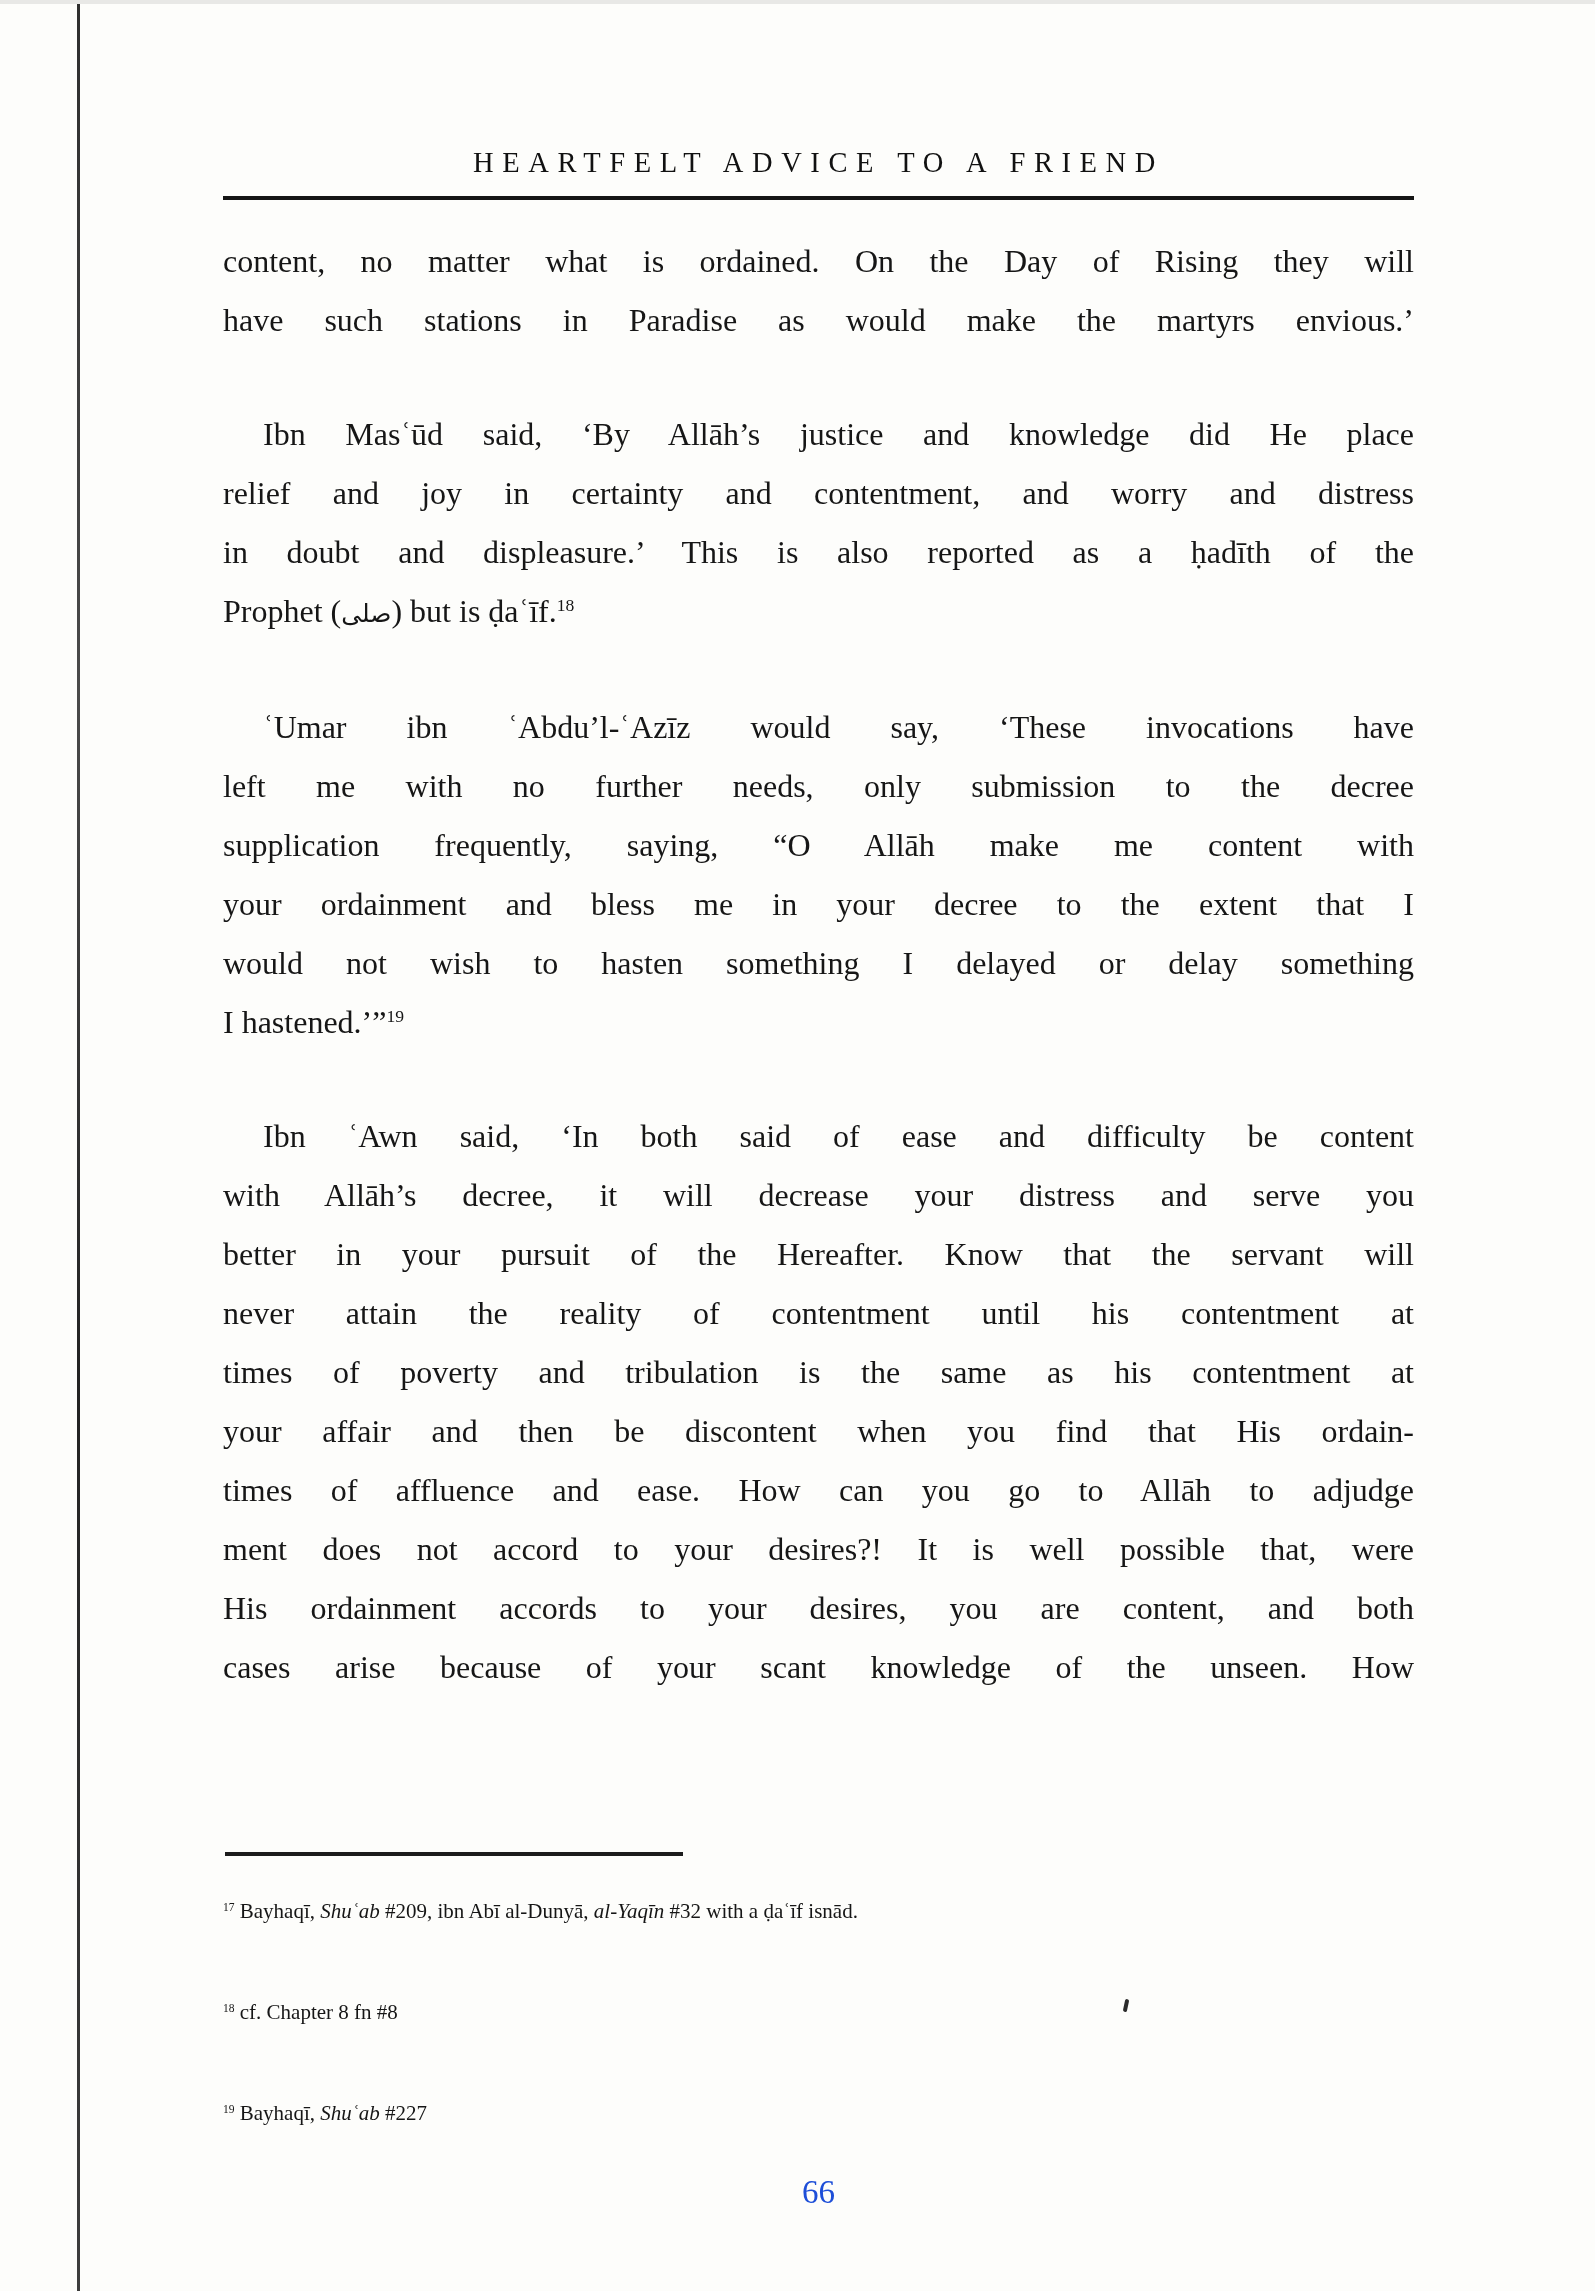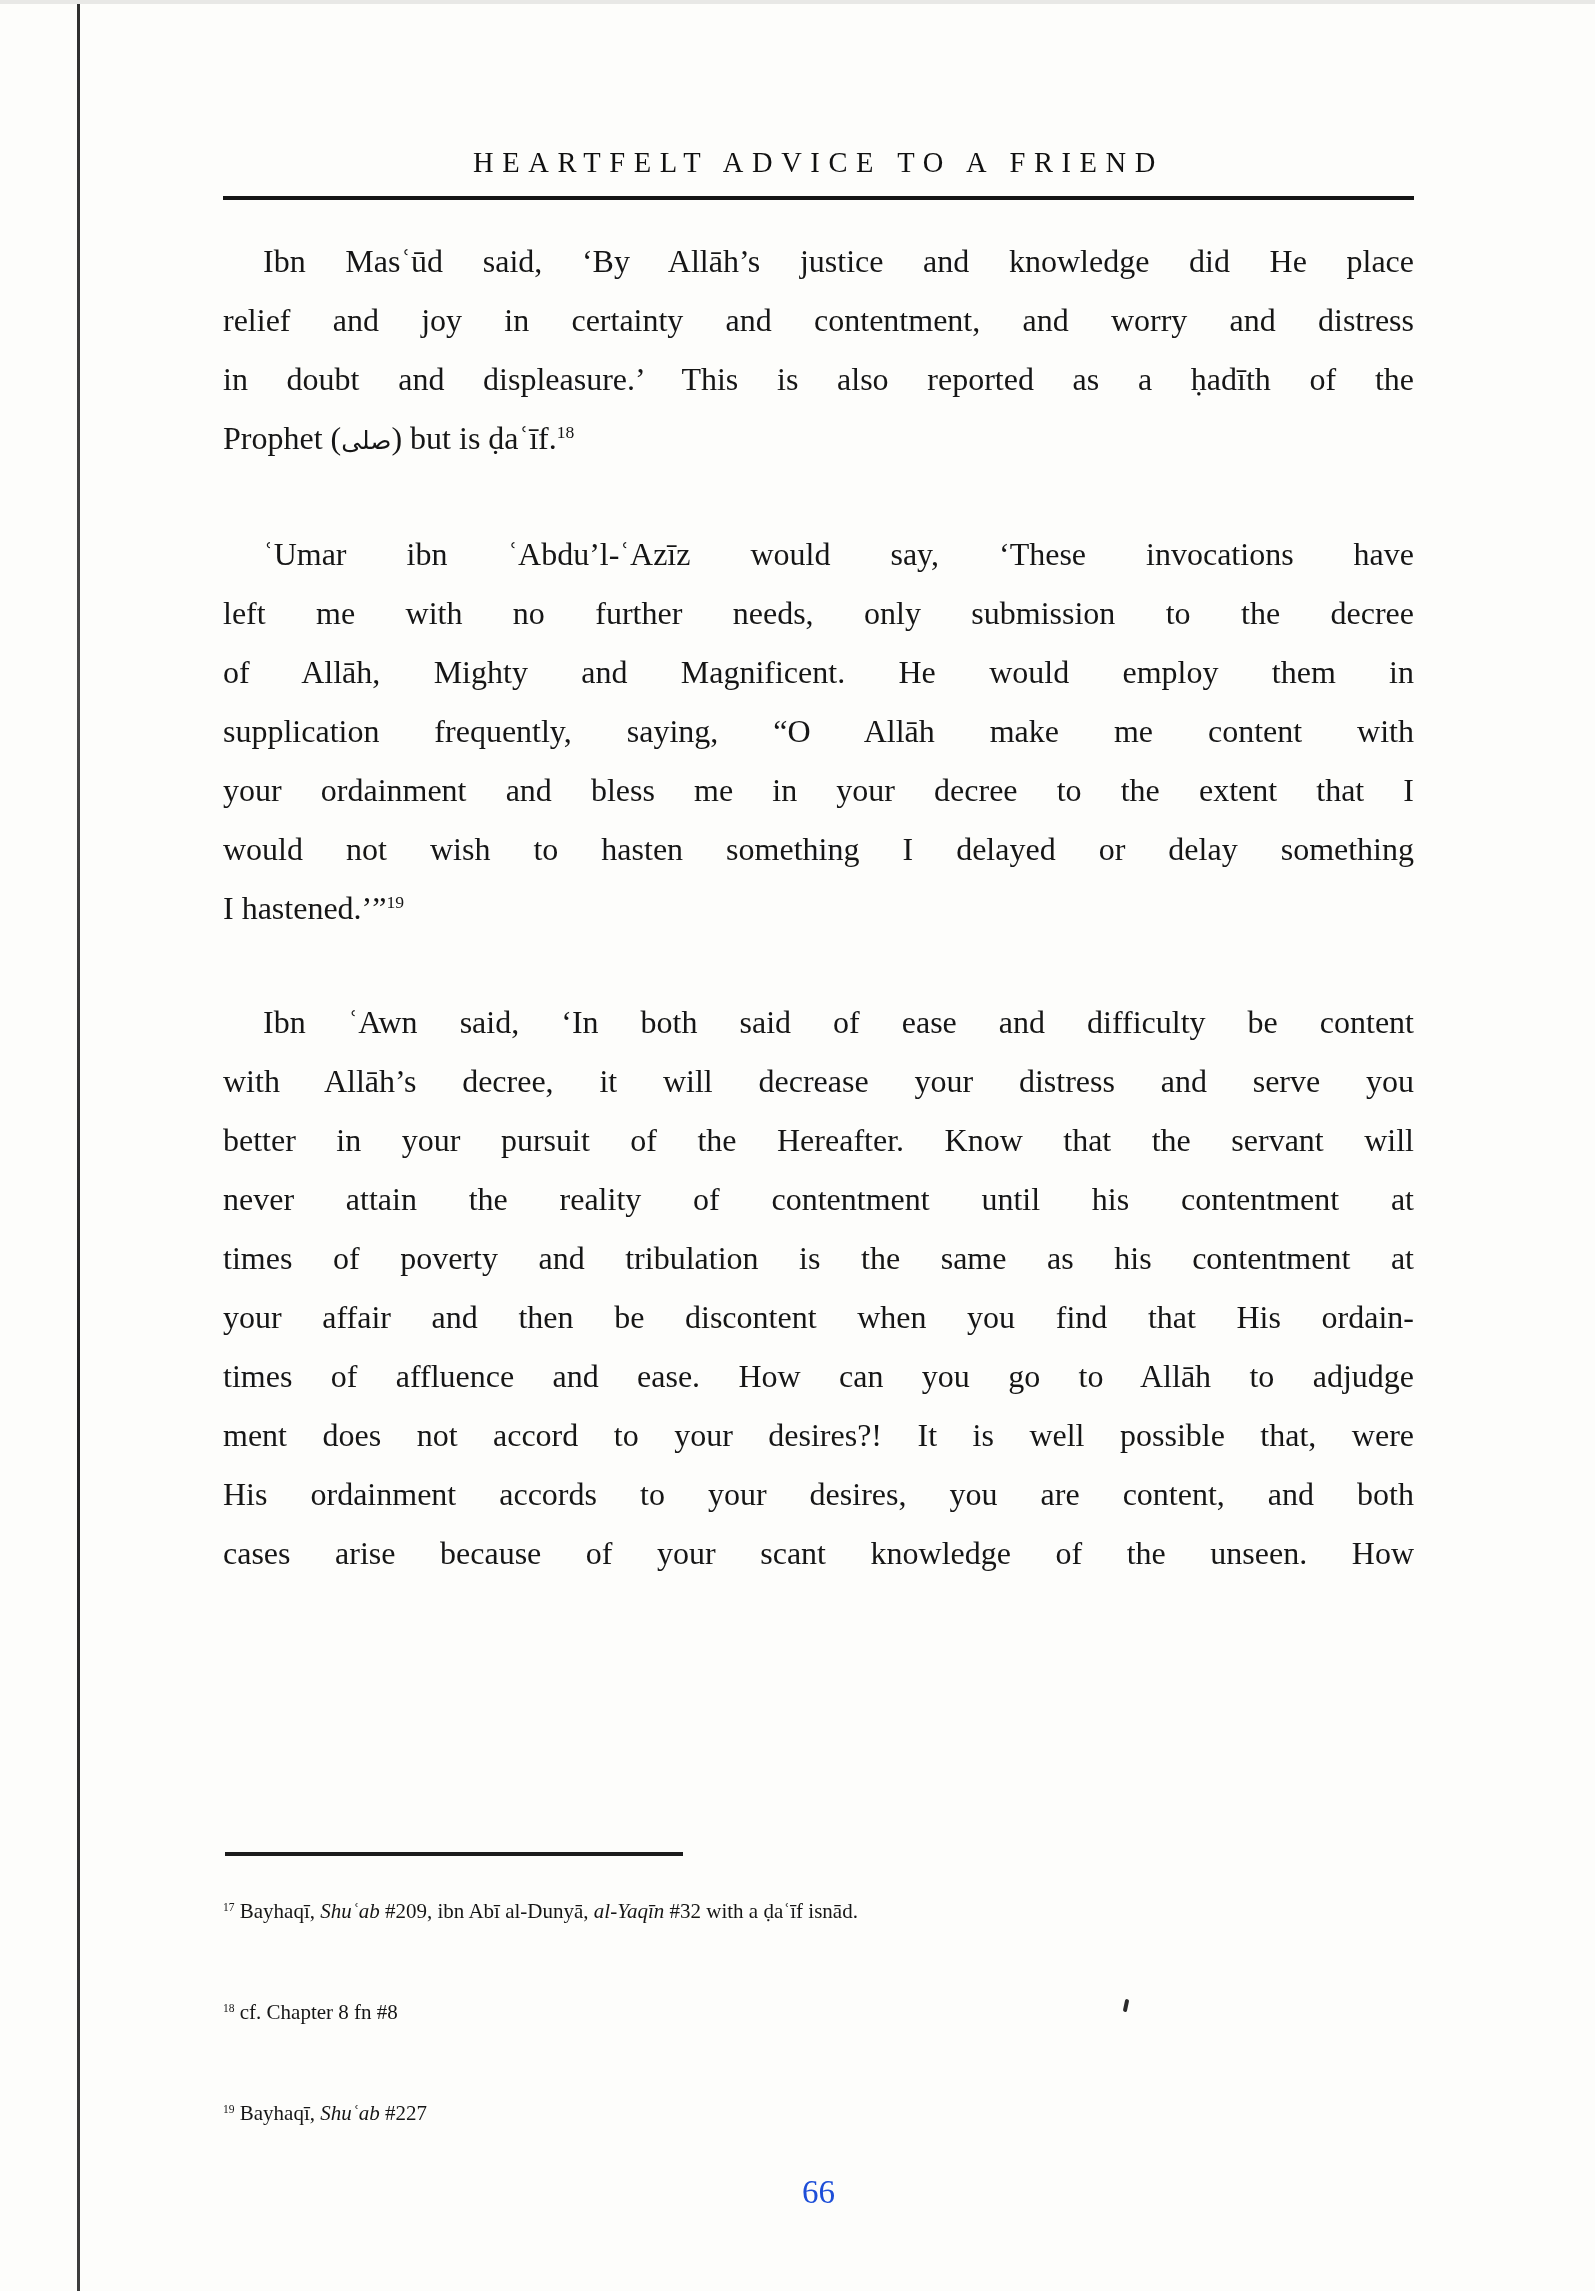--- a/index.html
+++ b/index.html
@@ -93,30 +93,33 @@
 
 <div class="page">
   <div class="gutter-line"></div>
 
   <div class="content">
     <div class="running-header">HEARTFELT ADVICE TO A FRIEND</div>
 
     <div class="header-rule"></div>
 
     <div class="body-text" id="paragraphs">
+        <div class="paragraph">
+          <div class="line"><span>content, no matter what is ordained. On the Day of Rising they will</span></div>
+          <div class="line"><span>have such stations in Paradise as would make the martyrs envious.’</span></div>
+        </div>
         <div class="paragraph indent">
           <div class="line"><span>Ibn Masʿūd said, ‘By Allāh’s justice and knowledge did He place</span></div>
           <div class="line"><span>relief and joy in certainty and contentment, and worry and distress</span></div>
           <div class="line"><span>in doubt and displeasure.’ This is also reported as a ḥadīth of the</span></div>
           <div class="line short"><span>Prophet (</span><span class="arabic">صلى</span><span>) but is ḍaʿīf.</span><sup>18</sup></div>
         </div>
         <div class="paragraph indent">
           <div class="line"><span>ʿUmar ibn ʿAbdu’l-ʿAzīz would say, ‘These invocations have</span></div>
           <div class="line"><span>left me with no further needs, only submission to the decree</span></div>
-          <div class="line"><span>of Allāh, Mighty and Magnificent. He would employ them in</span></div>
           <div class="line"><span>supplication frequently, saying, “O Allāh make me content with</span></div>
           <div class="line"><span>your ordainment and bless me in your decree to the extent that I</span></div>
           <div class="line"><span>would not wish to hasten something I delayed or delay something</span></div>
           <div class="line short"><span>I hastened.’”</span><sup>19</sup></div>
         </div>
         <div class="paragraph indent">
           <div class="line"><span>Ibn ʿAwn said, ‘In both said of ease and difficulty be content</span></div>
           <div class="line"><span>with Allāh’s decree, it will decrease your distress and serve you</span></div>
           <div class="line"><span>better in your pursuit of the Hereafter. Know that the servant will</span></div>
           <div class="line"><span>never attain the reality of contentment until his contentment at</span></div>

